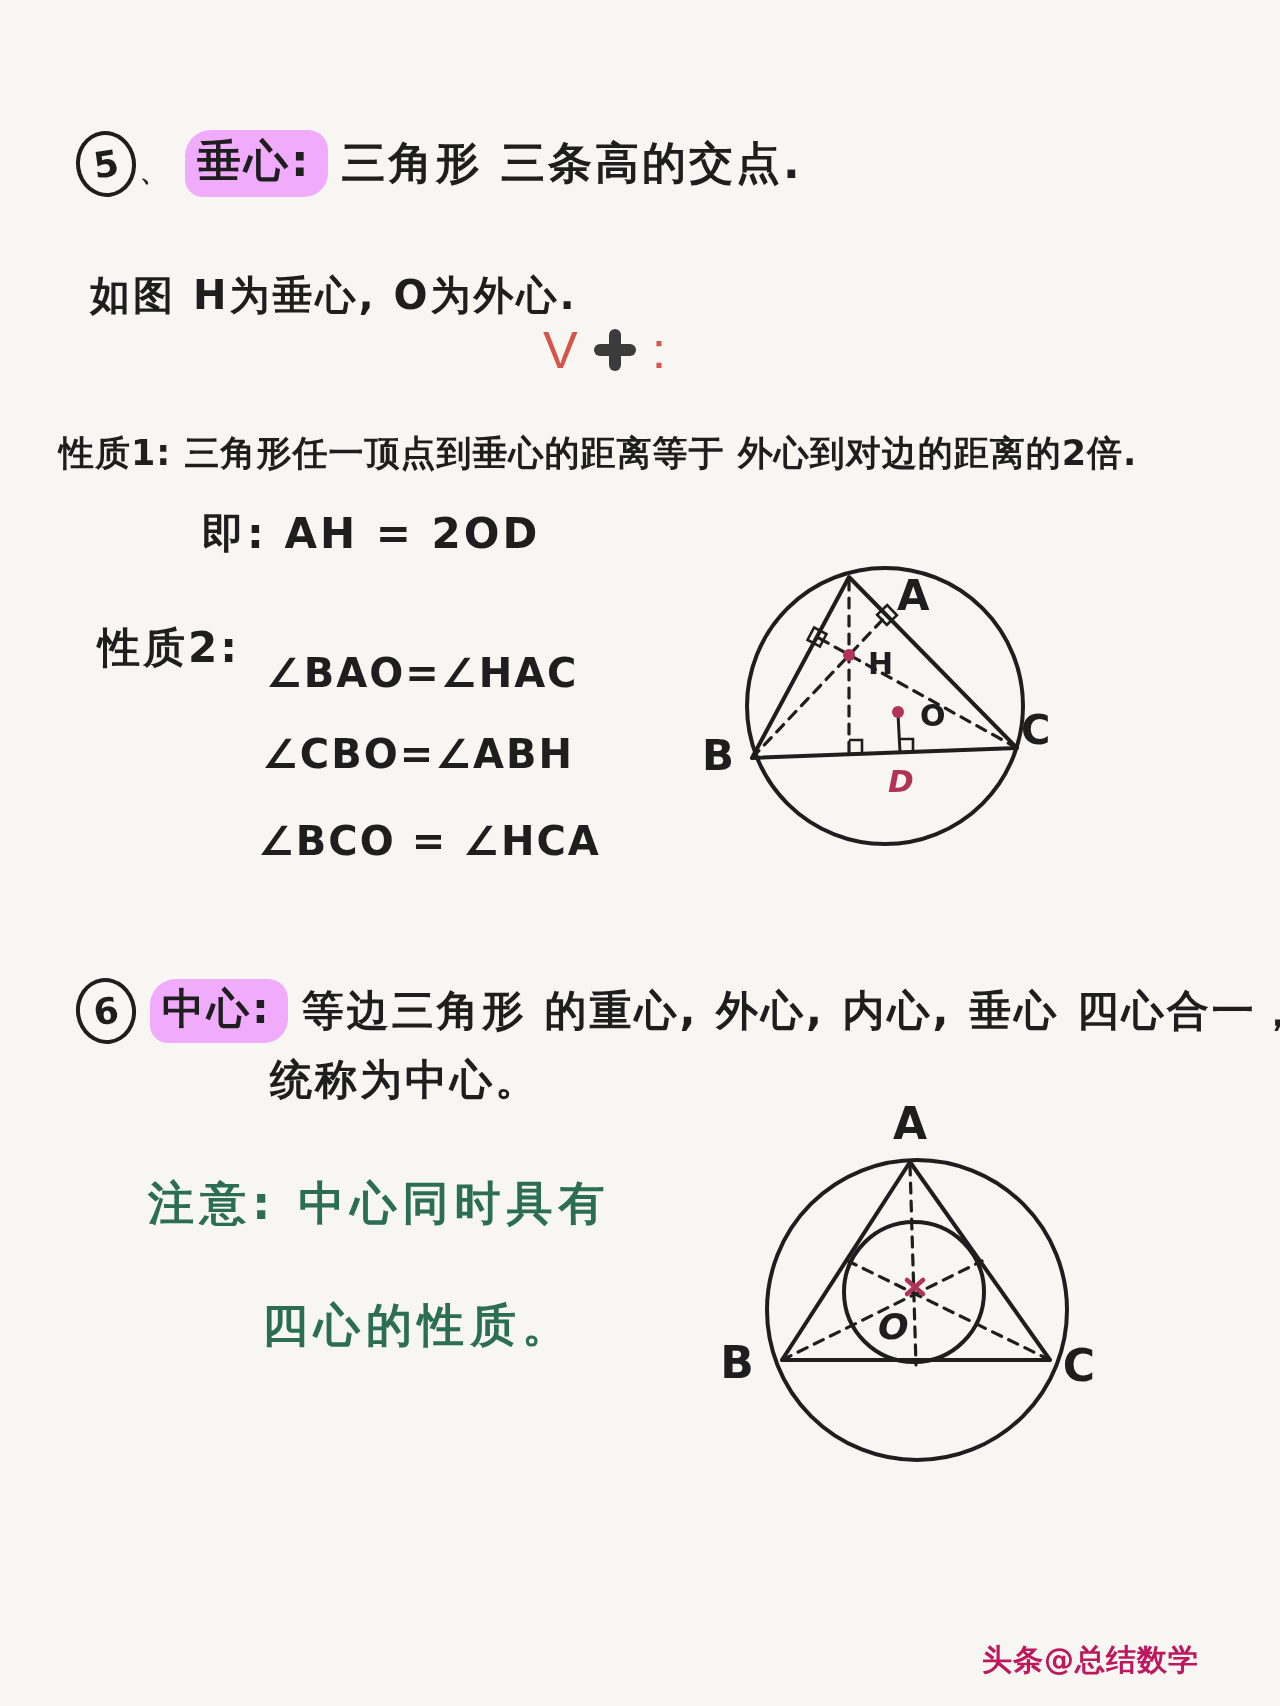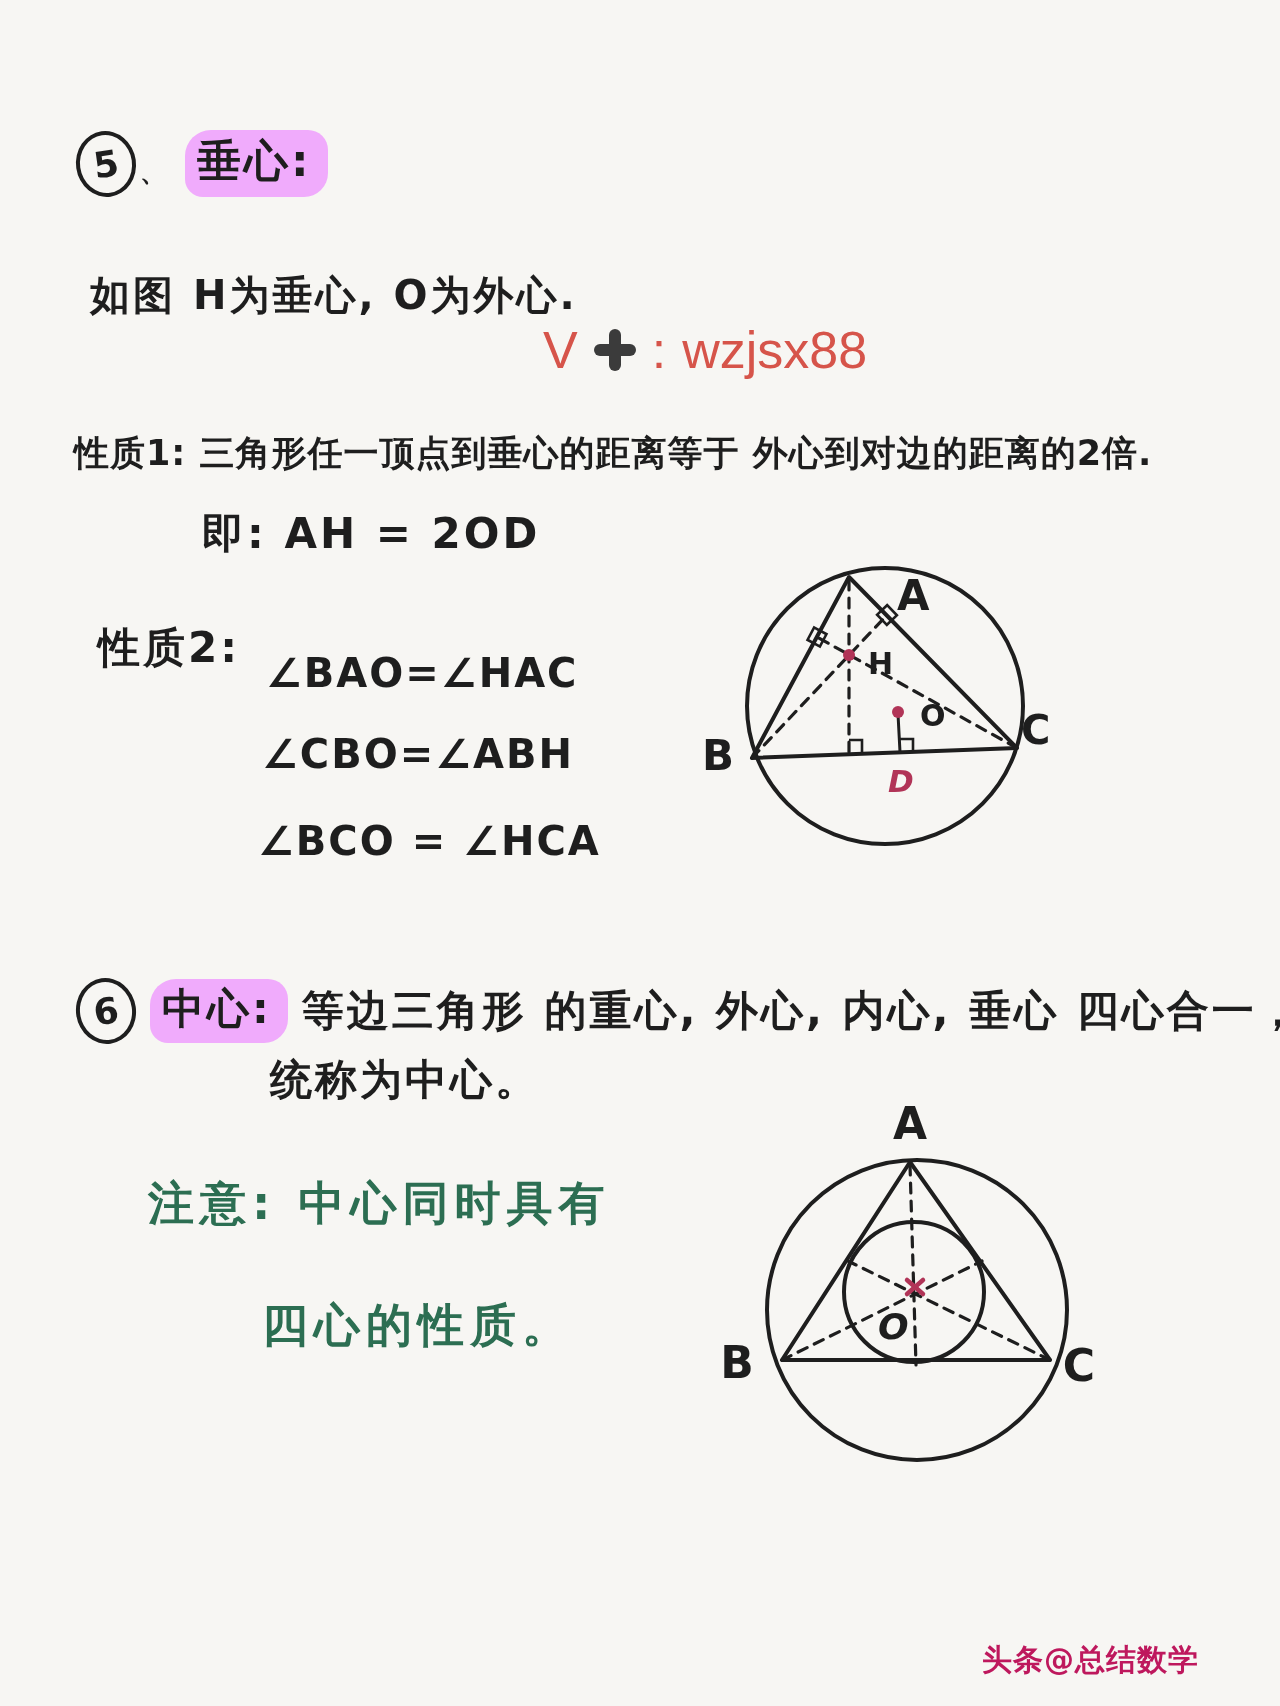--- a/index.html
+++ b/index.html
@@ -26,21 +26,21 @@
   }
   .sep{font-size:26px;margin:18px 2px 0 4px;font-weight:700;}
   #line5{left:76px;top:130px;font-size:44px;}
   #figure-note{left:90px;top:268px;font-size:40px;}
   #red-watermark{left:543px;top:320px;display:flex;align-items:center;gap:16px;
     font-family:"Liberation Sans",sans-serif;font-size:52px;color:#d6544a;}
   .plus-icon{position:relative;width:42px;height:42px;display:inline-block;}
   .plus-icon::before,.plus-icon::after{content:"";position:absolute;background:#3b3b3b;border-radius:6px;}
   .plus-icon::before{left:15px;top:0;width:12px;height:42px;}
   .plus-icon::after{top:15px;left:0;width:42px;height:12px;}
-  #property1{left:74px;top:430px;font-size:35px;font-weight:600;letter-spacing:1px;white-space:nowrap;}
+  #property1{left:59px;top:430px;font-size:35px;font-weight:600;letter-spacing:1px;white-space:nowrap;}
   #namely{left:202px;top:506px;font-size:42px;}
   #property2-label{left:98px;top:620px;font-size:42px;}
   .equation{font-size:40px;font-weight:700;letter-spacing:2px;white-space:nowrap;}
   #eq0{left:266px;top:650px;}
   #eq1{left:262px;top:722px;margin-top:9px;}
   #eq2{left:258px;top:818px;}
   #diagram1{left:640px;top:500px;}
   #line6{left:76px;top:978px;font-size:42px;}
   #line6-cont{left:270px;top:1052px;font-size:42px;}
   .green-note{color:#2c6e52;font-size:46px;font-weight:700;letter-spacing:6px;white-space:nowrap;}
@@ -58,29 +58,29 @@
   .svglabel{font-family:"DejaVu Sans",sans-serif;font-weight:700;fill:#1e1e1e;}
   .redlabel{fill:#b13457;font-style:italic;}
 </style>
 </head>
 <body>
 
 <div id="line5" class="abs row">
   <span class="circle-num">5</span>
   <span class="sep hw">、</span>
   <span class="pill hw">垂心:</span>
+  <span class="hw">三角形 三条高的交点.</span>
 </div>
 
 <div id="figure-note" class="abs hw">如图 H为垂心, O为外心.</div>
 
 <div id="red-watermark" class="abs">
   <span>V</span>
   <span class="plus-icon"></span>
   <span>:</span>
-  <span>wzjsx88</span>
 </div>
 
 <div id="property1" class="abs">性质1: 三角形任一顶点到垂心的距离等于 外心到对边的距离的2倍.</div>
 
 <div id="namely" class="abs hw">即: AH = 2OD</div>
 
 <div id="property2-label" class="abs hw">性质2:</div>
 <div id="eq0" class="abs equation">∠BAO=∠HAC</div>
 <div id="eq1" class="abs equation">∠CBO=∠ABH</div>
 <div id="eq2" class="abs equation">∠BCO = ∠HCA</div>

